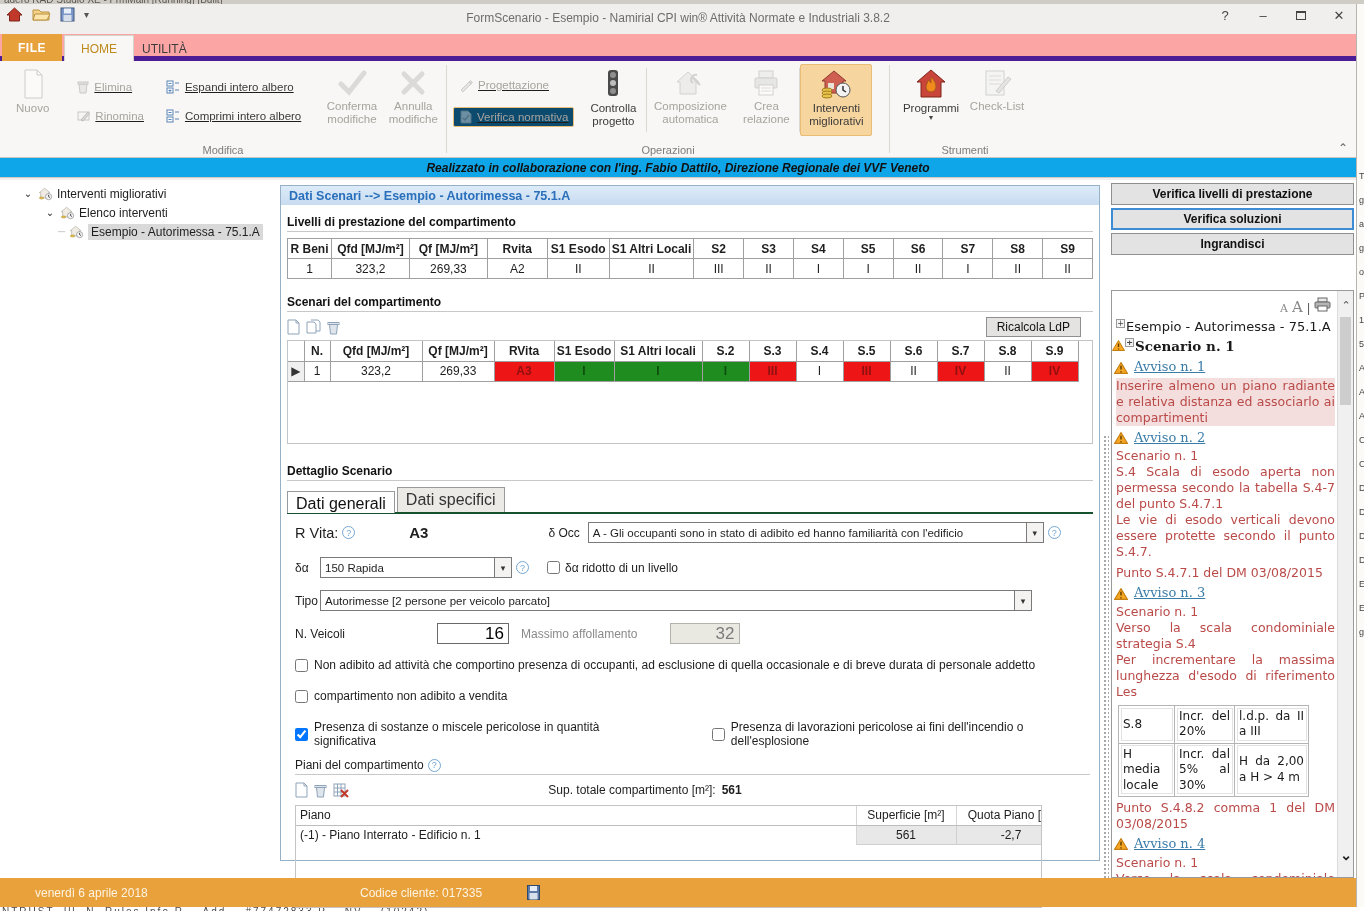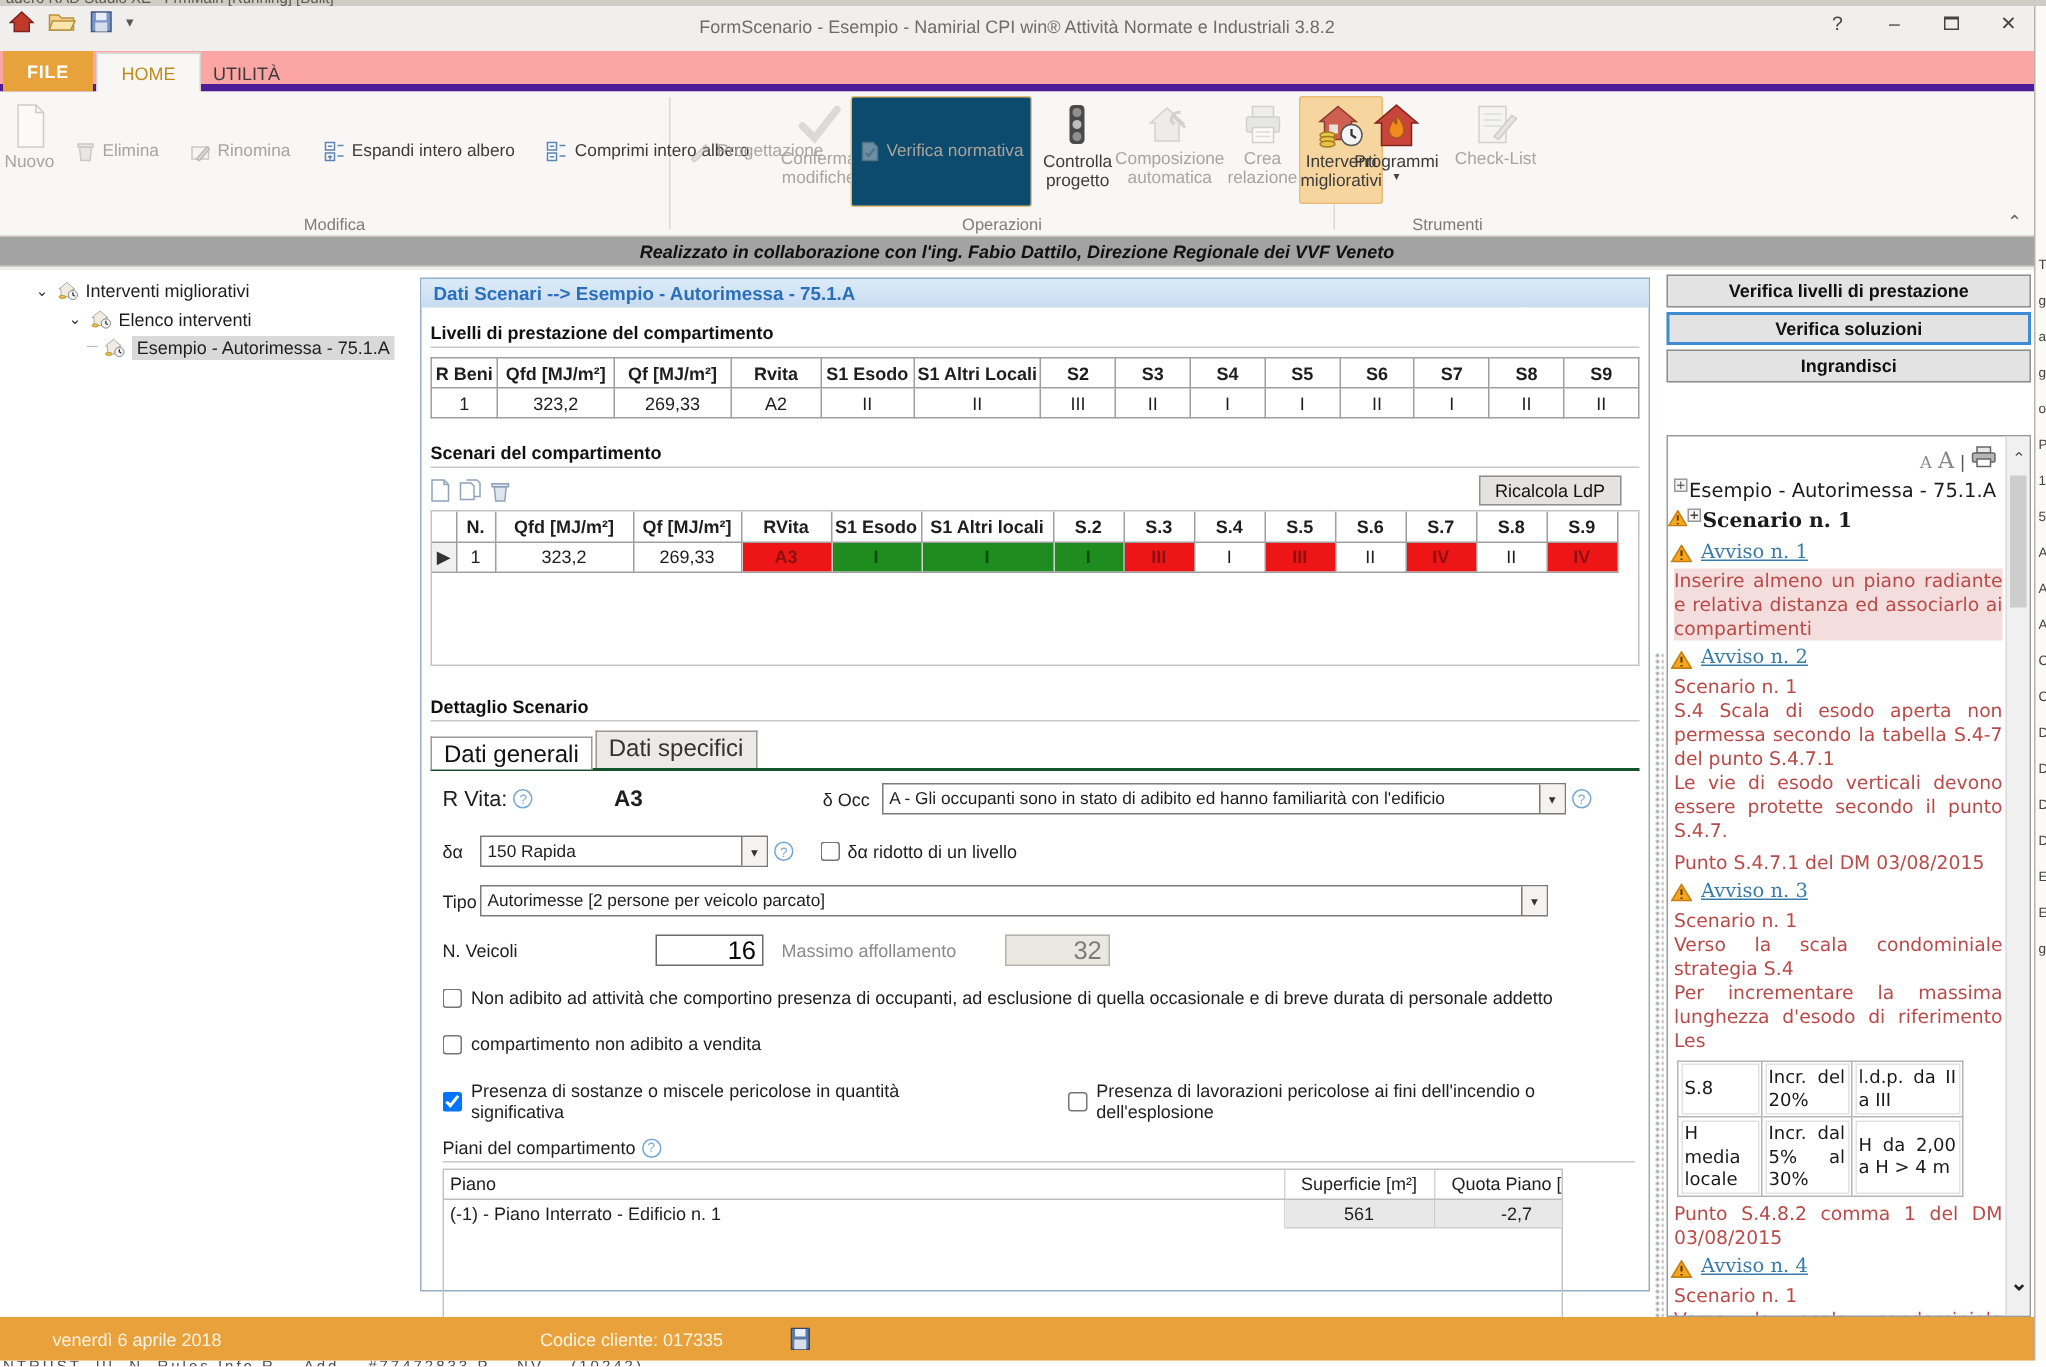--- a/index.html
+++ b/index.html
@@ -37,30 +37,30 @@
   
   .ribbon { position:relative; height:97px; background:#f8f7f5; border-bottom:1px solid #c9c5bf; display:flex; }
   .rgroup { position:relative; height:100%; padding:3px 2px 16px 2px; display:flex; align-items:flex-start; }
   .rgroup .glabel { position:absolute; left:0; right:0; bottom:1px; text-align:center; font-size:11px; color:#7c7c7c; }
   .gsep { width:1px; background:#dcd8d2; margin:4px 0 4px 0; }
   .rbtn-lg { width:66px; min-height:72px; display:flex; flex-direction:column; align-items:center; padding-top:4px; border:1px solid transparent; border-radius:2px; }
   .rbtn-lg .lbl { font-size:11.5px; line-height:13px; text-align:center; margin-top:3px; color:#3b3b3b; }
   .rbtn-lg.dis .lbl { color:#a8a49e; }
   .rbtn-lg.dis svg { opacity:.45; filter:grayscale(1); }
   .rbtn-lg.hl { background:#f7d59e; border-color:#e9bd76; }
-  .rcol { display:flex; gap:9px; height:74px; }
+  .rcol { display:flex; flex-direction:column; justify-content:center; gap:9px; height:74px;text-decoration:underline; }
   .rbtn-sm { display:flex; align-items:center; gap:5px; font-size:11.5px; color:#3b3b3b; padding:2px 5px; border:1px solid transparent; border-radius:2px; white-space:nowrap; }
   .rbtn-sm.dis { color:#a8a49e; }
   .rbtn-sm.dis svg { opacity:.45; filter:grayscale(1); }
   .rbtn-sm.hl { background:#0c4a6e; border-color:#e9bd76; }
   .ribbon-collapse { position:absolute; right:8px; bottom:2px; color:#666; font-size:12px; }
   .prog-caret { font-size:8px; color:#444; line-height:5px; }
 
   
-  .banner { height:20px; background:#a3a3a3; border-bottom:1px solid #cfccc5; display:flex; align-items:center; justify-content:center; font-weight:bold; font-style:italic; font-size:12px; color:#111; }
+  .banner { height:20px; background:#0ea5e9; border-bottom:1px solid #cfccc5; display:flex; align-items:center; justify-content:center; font-weight:bold; font-style:italic; font-size:12px; color:#111; }
 
   
   .content { position:absolute; left:0; top:176px; bottom:29px; width:1356px; background:#fff; }
 
   
   .tree { position:absolute; left:0; top:4px; width:273px; bottom:0; background:#fff; font-size:12px; }
   .titem { display:flex; align-items:center; height:19px; gap:4px; white-space:nowrap; }
   .titem .tw { width:12px; text-align:center; color:#2b2b2b; font-size:10px; }
   .titem.sel .tlabel { background:#d9d9d9; padding:1px 3px; }
   .tconn { color:#b9b9b9; font-size:10px; }
@@ -556,20 +556,39 @@
             <span>Presenza di sostanze o miscele pericolose in quantità significativa</span>
             <input type="checkbox" style="margin-left: 56px;">
             <span>Presenza di lavorazioni pericolose ai fini dell'incendio o dell'esplosione</span>
           </div>
 
           <div class="frow" style="margin-bottom:2px">
             <span>Piani del compartimento</span>
             <span class="info">?</span>
           </div>
           <div class="hr" style="width:795px"></div>
+          <div class="gridtools" style="width:640px">
+            <svg width="13" height="16" viewBox="0 0 13 16">
+                <path d="M1 1 h8 l3 3 v11 H1 Z" fill="#fff" stroke="#8fa3b8"></path>
+                <path d="M9 1 v3 h3" fill="none" stroke="#8fa3b8"></path>
+              </svg>
+            <svg width="13" height="15" viewBox="0 0 13 15">
+                <path d="M2.5 4.5 h8 l-1 9.5 H3.5 Z" fill="#dfe5ec" stroke="#8fa3b8"></path>
+                <rect x="1" y="2.5" width="11" height="2" fill="#dfe5ec" stroke="#8fa3b8"></rect>
+              </svg>
+            <svg width="16" height="15" viewBox="0 0 16 15">
+                <rect x="1" y="1" width="11" height="12" fill="#fff" stroke="#8fa3b8"></rect>
+                <path d="M1 5 h11 M1 9 h11 M4.5 1 v12 M8 1 v12" stroke="#8fa3b8"></path>
+                <path d="M8 7 L15 14 M15 7 L8 14" stroke="#c0392b" stroke-width="2"></path>
+              </svg>
+            <span class="spacer"></span>
+            <span>Sup. totale compartimento [m²]:</span>
+            <b>561</b>
+            <span class="spacer"></span>
+          </div>
           <div class="piani-box">
             <table class="ptable">
               <tbody>
                   <tr>
                 <th class="l" style="width:560px">Piano</th>
                 <th style="width:100px">Superficie [m²]</th>
                 <th style="width:110px">Quota Piano [m]</th>
                 <th></th>
               </tr>
               <tr>

